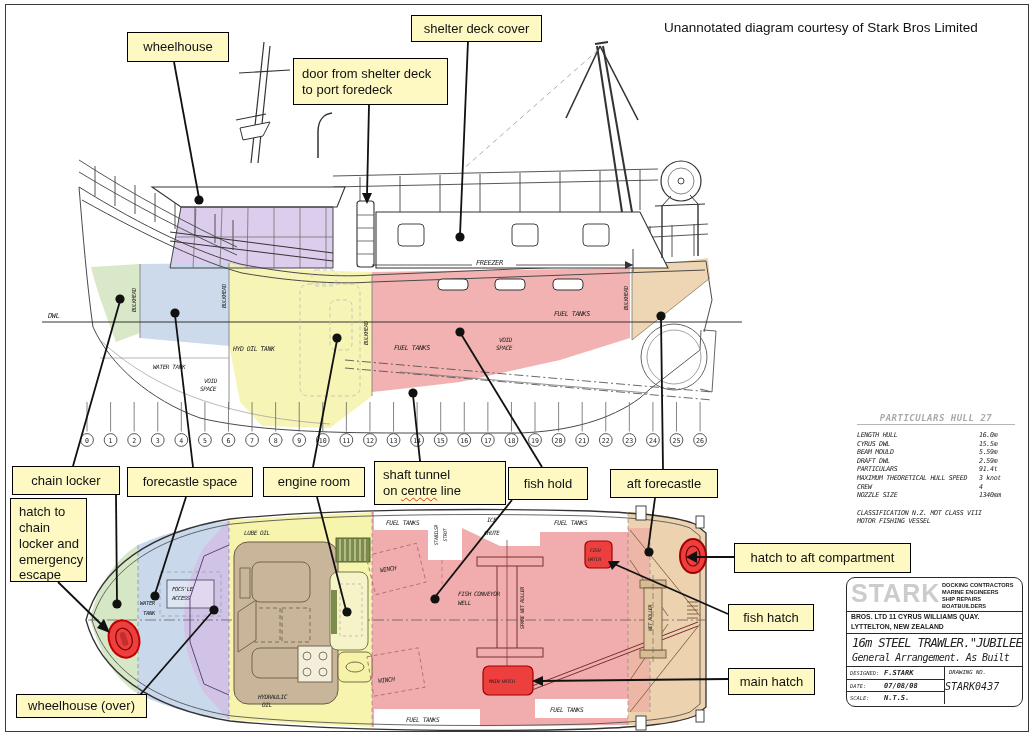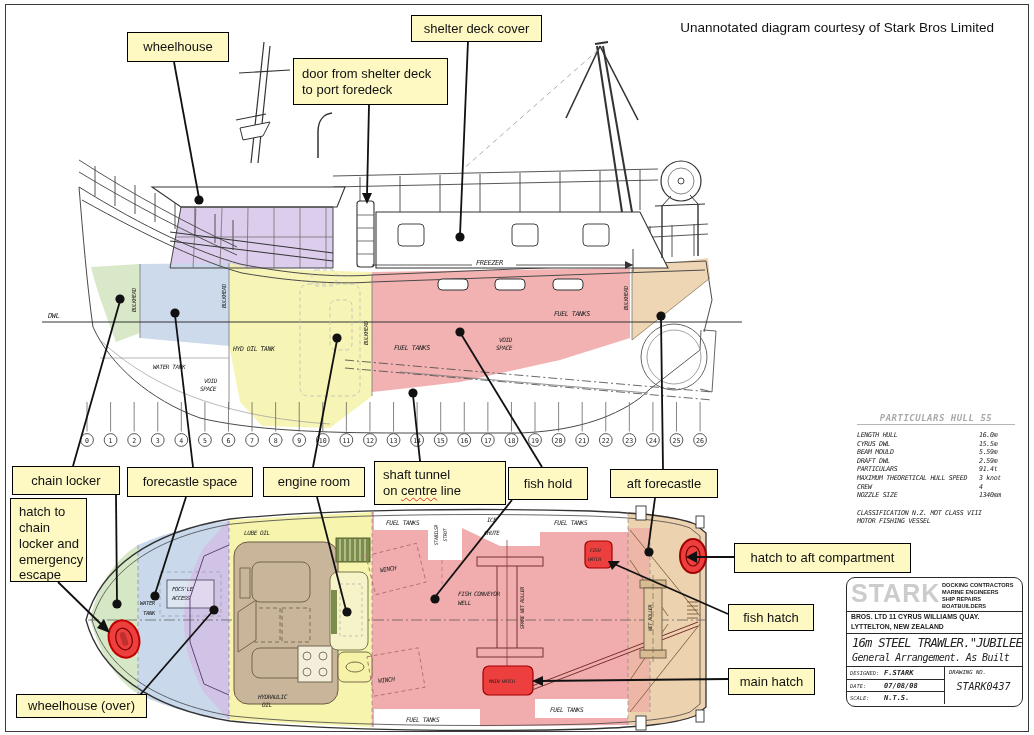--- a/index.html
+++ b/index.html
@@ -8,21 +8,21 @@
   #pageborder{position:absolute;left:5px;top:4px;width:1022px;height:726px;
         border:1px solid #3a3a3a;pointer-events:none;}
   svg{position:absolute;left:0;top:0;}
   .labelbox{position:absolute;background:#fef9c3;border:1.6px solid #000;box-sizing:border-box;
         display:flex;align-items:center;justify-content:center;text-align:center;
         font-size:13px;line-height:1.22;color:#111;padding:2px 4px;z-index:30;}
   .labelbox.la{justify-content:flex-start;text-align:left;padding-left:8px;padding-right:6px;}
   .squig{text-decoration-line:underline;text-decoration-style:wavy;
         text-decoration-color:#e03030;text-decoration-thickness:1px;text-underline-offset:2px;}
   .credit{position:absolute;left:664px;top:20px;width:330px;font-size:13.5px;color:#111;
-        text-align:right;z-index:25;}
+        text-align:left;z-index:25;}
   
   .ct{font-family:"DejaVu Sans Mono",monospace;font-style:italic;fill:#222;letter-spacing:-0.4px;}
   
   #particulars{position:absolute;left:857px;top:413px;width:158px;z-index:20;
         font-family:"DejaVu Sans Mono",monospace;font-style:italic;color:#222;}
   #particulars .ptitle{font-size:9px;letter-spacing:0.5px;color:#a9a9a9;text-align:center;
         border-bottom:1.5px solid #b5b5b5;padding-bottom:1px;margin-bottom:6px;font-weight:bold;}
   .prow{display:flex;font-size:6.6px;line-height:8.6px;letter-spacing:-0.3px;}
   .prow .pl{flex:1 1 auto;}
   .prow .pv{width:36px;text-align:left;}
@@ -43,21 +43,21 @@
   .tb-sub{font-size:10px;letter-spacing:-0.6px;margin-top:2px;white-space:nowrap;}
   .tb-bot{display:flex;height:37px;}
   .tb-fields{width:97px;border-right:1.3px solid #2a2a2a;display:flex;flex-direction:column;}
   .tb-frow{flex:1;display:flex;align-items:center;border-bottom:1px solid #2a2a2a;
         font-family:"DejaVu Sans Mono",monospace;font-style:italic;}
   .tb-frow:last-child{border-bottom:none;}
   .tb-flab{font-size:5.4px;width:34px;padding-left:3px;color:#333;}
   .tb-fval{font-size:7px;font-weight:bold;}
   .tb-dno{flex:1;position:relative;font-family:"DejaVu Sans Mono",monospace;font-style:italic;}
   .tb-dno-lab{position:absolute;left:4px;top:2px;font-size:5.6px;}
-  .tb-dno-val{position:absolute;left:0;right:0;top:14px;text-align:center;font-size:10px;}
+  .tb-dno-val{position:absolute;left:0;right:0;top:14px;text-align:left;font-size:10px;}
 </style>
 </head>
 <body>
 
 <div id="page">
 <div id="pageborder"></div>
 
 <svg width="1034" height="735" viewBox="0 0 1034 735">
 
   <g>
@@ -557,21 +557,21 @@
 <div class="labelbox" style="left:728px;top:668px;width:87px;height:27px">
       <span>main hatch</span>
     </div>
 <div class="labelbox" style="left:16px;top:694px;width:131px;height:24px">
       <span>wheelhouse (over)</span>
     </div>
 
 <div class="credit">Unannotated diagram courtesy of Stark Bros Limited</div>
 
 <div id="particulars">
-  <div class="ptitle">PARTICULARS HULL 55</div>
+  <div class="ptitle">PARTICULARS HULL 27</div>
   <div id="particulars-rows">
         <div class="prow">
           <span class="pl">LENGTH HULL</span>
           <span class="pv">16.0m</span>
         </div>
         <div class="prow">
           <span class="pl">CYRUS DWL</span>
           <span class="pv">15.5m</span>
         </div>
         <div class="prow">

